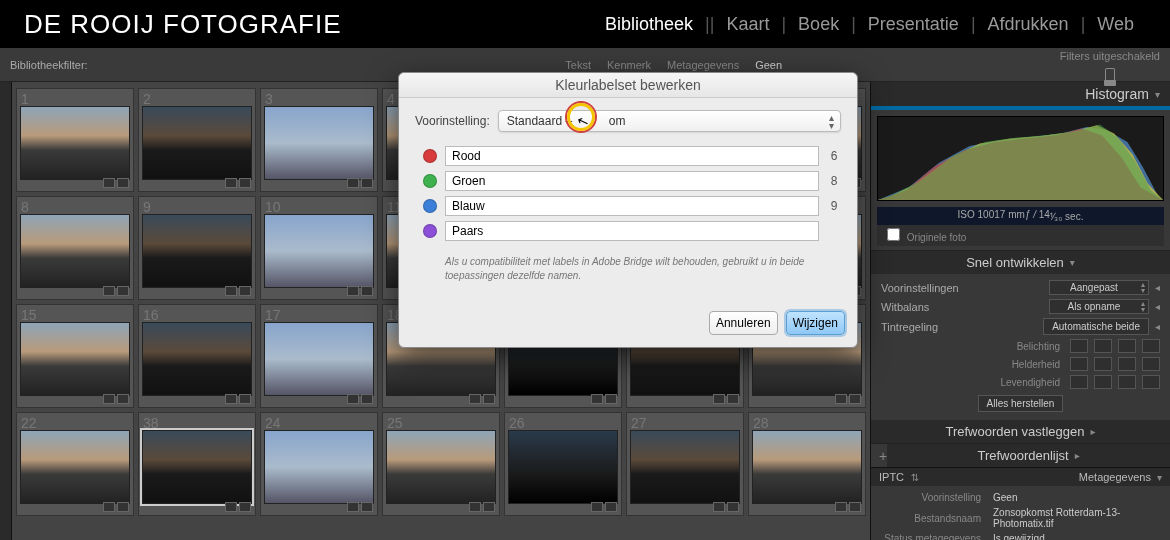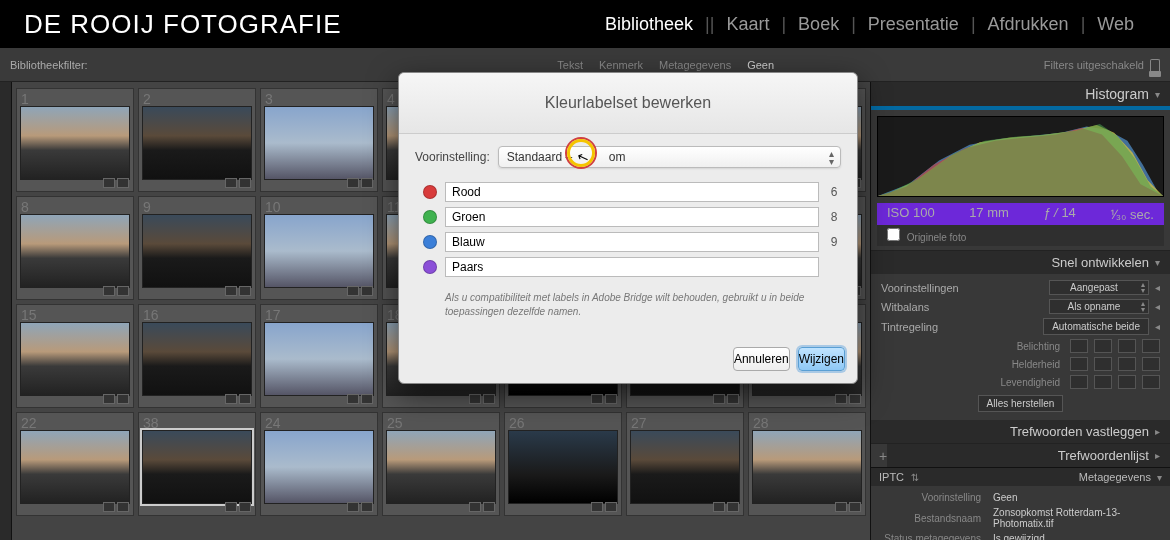--- a/index.html
+++ b/index.html
@@ -12,21 +12,21 @@
   .nav-item { color: #999; padding: 0 12px; cursor: pointer; }
   .nav-item.active { color: #fff; font-weight: 500; }
   .nav-sep { color: #555; }
   
   
   .filterbar { height: 34px; background: #3a3a3a; display: flex; align-items: center; padding: 0 10px; font-size: 11px; color: #aaa; border-bottom: 1px solid #222; }
   .filterbar .left { flex: 0 0 auto; }
   .filterbar .center { flex: 1; display: flex; gap: 16px; justify-content: center; margin-left: 200px; }
   .filterbar .center span { color: #888; cursor: pointer; }
   .filterbar .center span.sel { color: #ccc; }
-  .filterbar .right { display: flex; align-items: center; gap: 6px; color: #888; }
+  .filterbar .right { display: flex; align-items: center; gap: 6px; color: #888; flex-direction: column; }
   .lock-icon { width: 10px; height: 12px; border: 1px solid #888; border-radius: 2px 2px 0 0; border-bottom: none; position: relative; }
   .lock-icon::after { content:""; position:absolute; bottom:-6px; left:-2px; width:12px; height:6px; background:#888; border-radius:1px; }
   
   
   .main { display: flex; height: calc(540px - 48px - 24px); }
   .left-rail { width: 12px; background: #2a2a2a; border-right: 1px solid #111; }
   .grid-area { flex: 1; background: #444; padding: 6px 4px; overflow: hidden; position: relative; }
   .right-panel { width: 300px; background: #383838; border-left: 1px solid #111; display: flex; flex-direction: column; font-size: 11px; }
   
   
@@ -40,59 +40,59 @@
   .cell .badges { position: absolute; bottom: 3px; right: 4px; display: flex; gap: 2px; }
   .badge { width: 12px; height: 10px; background: #333; border: 1px solid #666; }
   .cell .minus { position:absolute; bottom:4px; right:20px; color:#aaa; font-size:14px; line-height:1; }
   .cell.sel .thumb { outline: 2px solid #ccc; }
   
   
   .panel-header { background: #2a2a2a; padding: 4px 10px; text-align: right; color: #ccc; font-size: 14px; border-bottom: 4px solid #0369a1; display:flex; justify-content:flex-end; align-items:center; gap:6px; }
   .collapse-tri { font-size:10px; color:#888; }
   .histogram { height: 100px; background: #1a1a1a; margin: 6px; position: relative; border: 1px solid #000; overflow: hidden; }
   .histo-svg { width: 100%; height: 100%; }
-  .histo-info { display: flex; justify-content: space-between; padding: 2px 10px; font-size: 13px; color: #aaa; background: #6d28d9; margin: 0 6px; }
+  .histo-info { display: flex; justify-content: center; padding: 2px 10px; font-size: 10px; color: #aaa; background: #0f172a; margin: 0 6px; }
   .histo-info span i { font-style: italic; }
   .orig-row { padding: 3px 10px; font-size: 10px; color: #888; background: #2f2f2f; margin: 0 6px 4px; }
   .orig-row input { margin-right:4px; }
   
   .section { border-top: 1px solid #222; }
-  .section-head { background: #2a2a2a; padding: 4px 10px; text-align: right; color: #ccc; font-size: 13px; display:flex; justify-content:flex-end; align-items:center; gap:6px; }
+  .section-head { background: #2a2a2a; padding: 4px 10px; text-align: right; color: #ccc; font-size: 13px; display:flex; justify-content:center; align-items:center; gap:6px; }
   .section-body { padding: 4px 6px; }
   .row { display: flex; align-items: center; padding: 2px 4px; gap: 6px; }
   .row-label { flex: 1; color: #aaa; text-align: left; font-size: 11px; }
   .dropdown { background: #2f2f2f; border: 1px solid #555; color: #ccc; font-size: 10px; padding: 1px 16px 1px 6px; position: relative; min-width: 100px; text-align: center; }
   .arrows { position: absolute; right: 3px; top: 1px; font-size: 8px; color: #888; line-height: 6px; }
   .btn-small { background: #2f2f2f; border: 1px solid #555; color: #ccc; font-size: 10px; padding: 2px 8px; }
   .stepper-row { display:flex; justify-content:flex-end; align-items:center; gap:6px; padding: 2px 4px; }
   .stepper-row .lbl { color:#888; font-size:10px; margin-right: 4px; }
   .step-btn { width:18px; height:14px; background:#2f2f2f; border:1px solid #555; }
   .center-btn { margin: 4px auto; display:block; }
   .iptc-bar { display:flex; align-items:center; background:#2a2a2a; padding:3px 8px; border-top:1px solid #111; font-size:11px; color:#bbb; }
   .iptc-bar .dd-sm { font-size:10px; color:#888; margin-left:4px; }
   .meta-rows .row { font-size: 10px; }
   .meta-rows .k { flex: 0 0 100px; text-align: right; color: #888; }
   .meta-rows .v { flex: 1; color: #ccc; padding-left: 6px; }
   .dialog { position: absolute; left: 398px; top: 72px; width: 460px; background: #ececec; border: 1px solid #888; border-radius: 6px; box-shadow: 0 10px 30px rgba(0,0,0,.6); font-size: 12px; color: #333; }
-  .dlg-title { text-align: center; padding: 21px; font-size: 16px; color: #555; background: linear-gradient(#f6f6f6,#e6e6e6); border-bottom: 1px solid #ccc; border-radius: 6px 6px 0 0; }
+  .dlg-title { text-align: center; padding: 4px; font-size: 14px; color: #555; background: linear-gradient(#f6f6f6,#e6e6e6); border-bottom: 1px solid #ccc; border-radius: 6px 6px 0 0; }
   .dlg-body { padding: 12px 16px 10px; }
   .preset-row { display: flex; align-items: center; gap: 8px; margin-bottom: 14px; }
   .preset-row label { color: #444; }
   .preset-select { flex: 1; border: 1px solid #bbb; border-radius: 4px; padding: 3px 22px 3px 8px; background: linear-gradient(#fff,#f0f0f0); position: relative; box-shadow: 0 1px 2px rgba(0,0,0,.1); }
   .preset-select .arr { position:absolute; right:6px; top:3px; font-size:10px; color:#666; line-height:8px; }
   .highlight-ring { position:absolute; width:28px; height:28px; border:3px solid #f5c400; border-radius:50%; box-shadow: 0 0 0 2px #d04040; pointer-events:none; }
   .cursor { position:absolute; font-size:14px; color:#000; transform: rotate(-20deg); }
   .color-rows { display: flex; flex-direction: column; gap: 5px; margin-left: 8px; }
   .color-row { display: flex; align-items: center; gap: 8px; }
   .swatch { width: 14px; height: 14px; border-radius: 50%; border: 1px solid rgba(0,0,0,.2); flex: 0 0 14px; }
   .name-input { flex: 1; border: 1px solid #bbb; padding: 2px 6px; background: #fff; font-size: 12px; }
   .shortcut { width: 14px; color: #555; text-align: center; }
   .hint { margin: 14px 10px 10px 30px; font-size: 10px; color: #777; font-style: italic; line-height: 1.4; }
   .dlg-buttons { display: flex; justify-content: flex-end; gap: 8px; padding: 8px 12px 12px; }
-  .dlg-btn { padding: 4px 0; border-radius: 4px; border: 1px solid #aaa; background: linear-gradient(#fff,#eee); font-size: 12px; }
+  .dlg-btn { padding: 4px 6px; border-radius: 4px; border: 1px solid #aaa; background: linear-gradient(#fff,#eee); font-size: 12px; }
   .dlg-btn.primary { background: linear-gradient(#bfe3ff,#8fc8f5); border-color: #5a9fd4; box-shadow: 0 0 0 2px rgba(70,150,220,.4); }
   
   .plus { color:#888; font-size:14px; padding-left:8px; }
 </style>
 </head>
 <body>
 
 <div class="titlebar">
   <div class="brand">DE ROOIJ FOTOGRAFIE</div>
   <div class="nav" id="nav">

